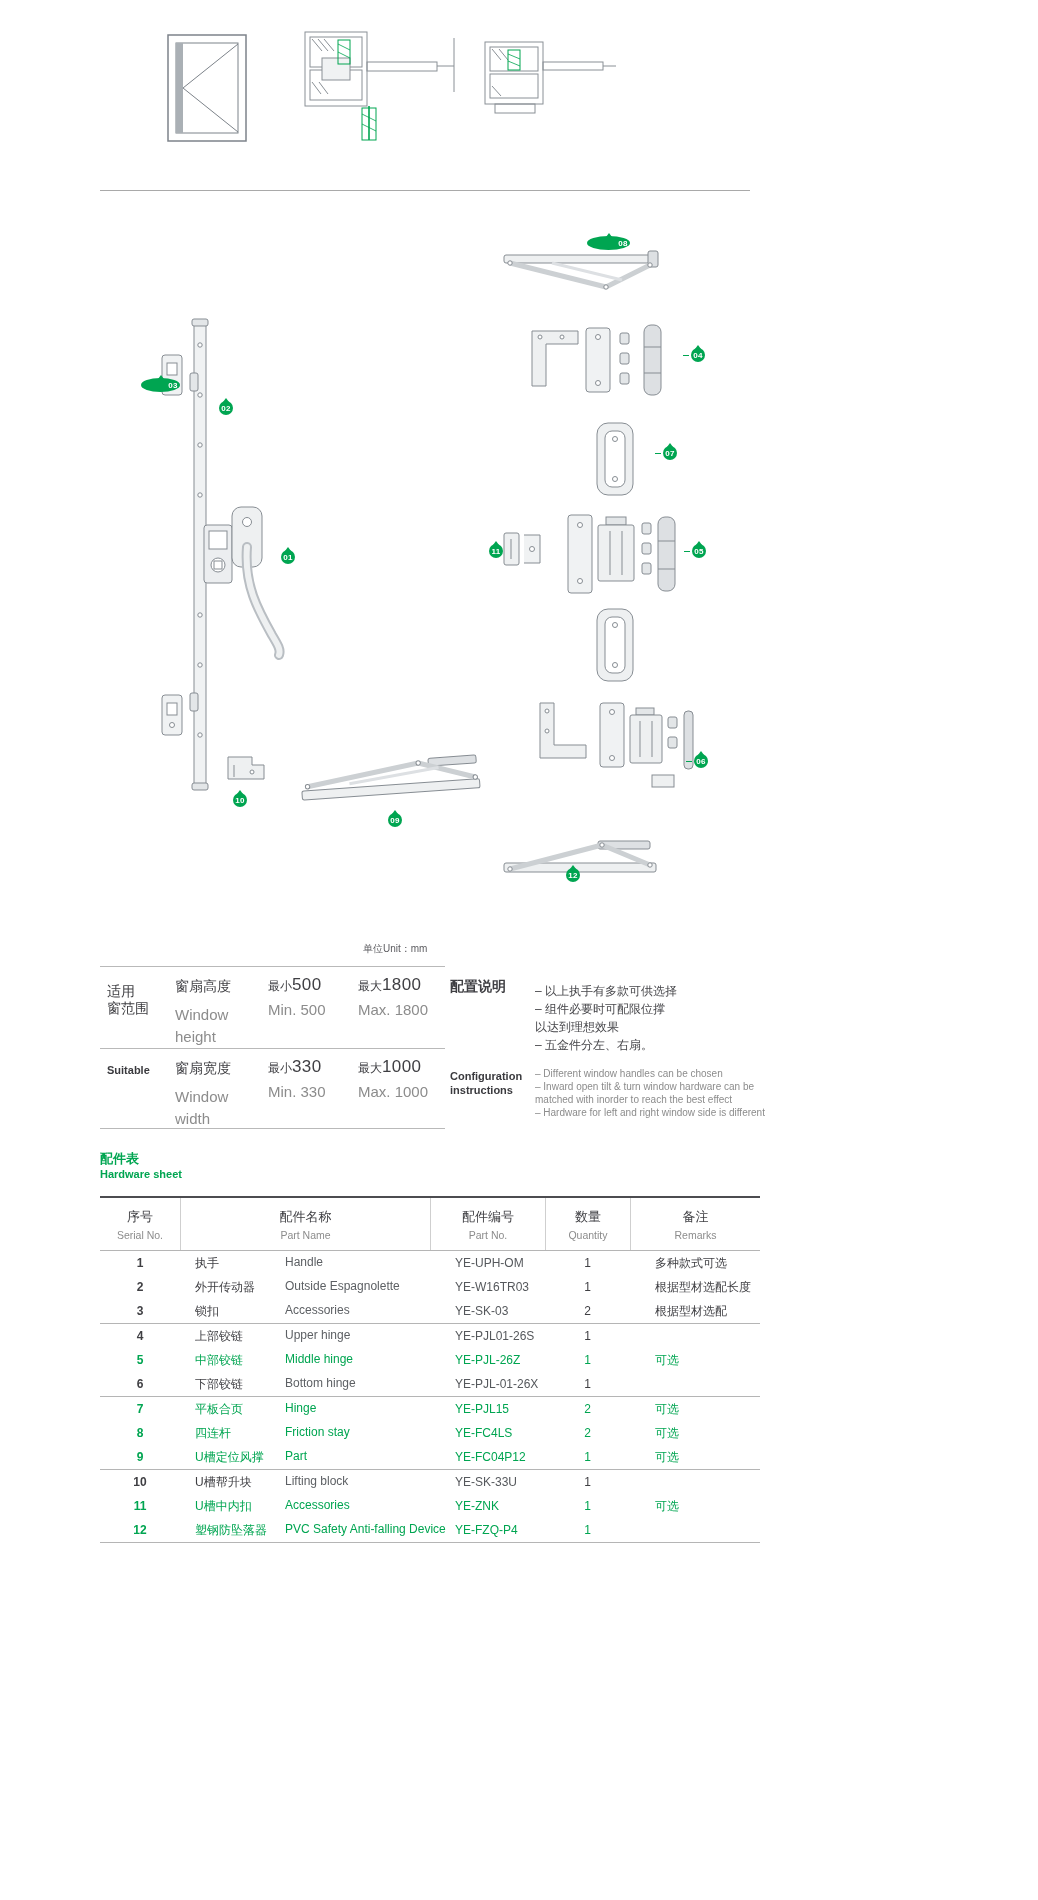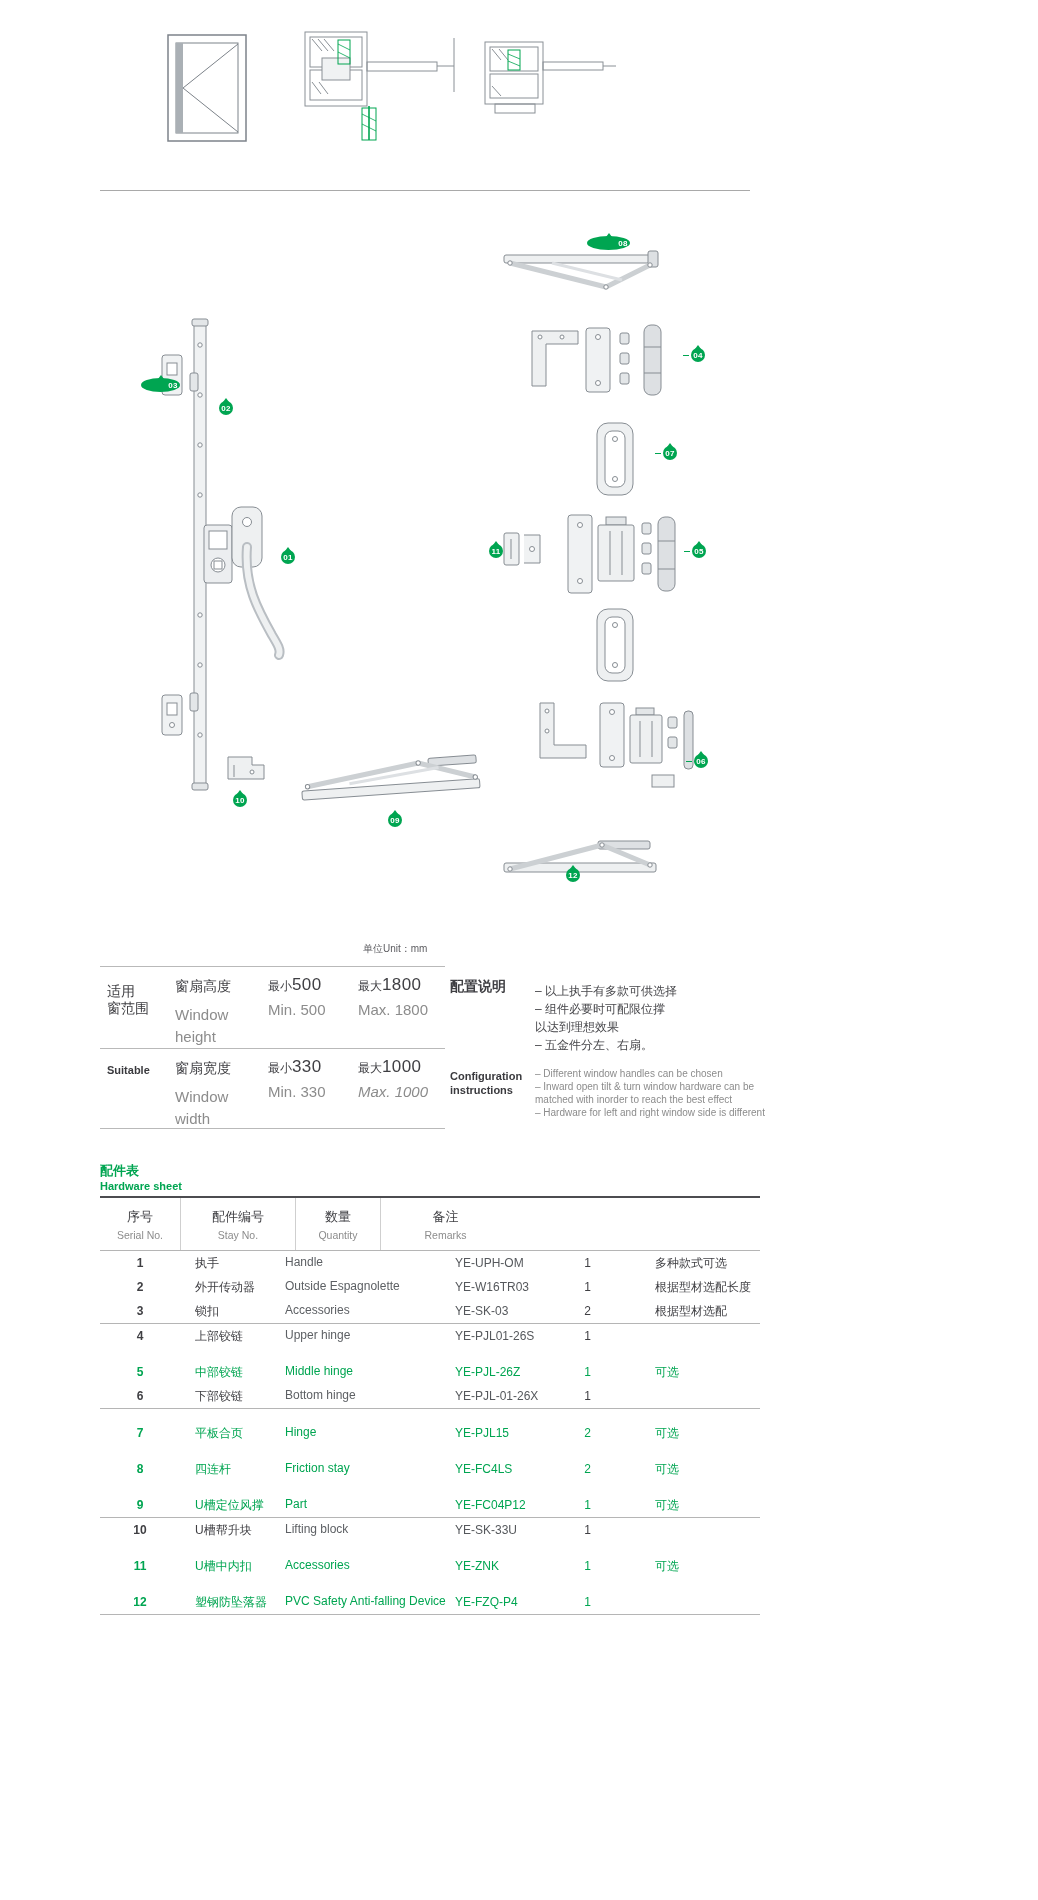--- a/index.html
+++ b/index.html
@@ -17,21 +17,21 @@
   
   .abs{position:absolute;}
   .pre{white-space:pre-line;margin-top:7px;}
   .zh14{font-size:14px;color:#3f3f43;line-height:17px;}
   .sub10{font-size:15px;color:#8c8c8c;line-height:22px;}
   .bold{font-weight:700;}
   .minmax .lbl{font-size:12px;color:#3f3f43;}
   .minmax .val{font-size:17px;color:#3f3f43;letter-spacing:.4px;}
   .cfg-zh{font-size:12px;color:#47474b;line-height:18px;}
   .cfg-en{font-size:10px;color:#8c8c8c;line-height:13px;}
-  .green{color:#00a551;margin-top:12px;}
+  .green{color:#00a551;}
   .hw-title-zh{font-size:13px;font-weight:700;}
   .hw-title-en{font-size:11px;font-weight:700;}
   .unit{font-size:10px;color:#5c5c60;}
   
   .ptable{position:absolute;left:100px;top:1196px;width:660px;}
   .pt-head{display:flex;border-top:2px solid #4c4c50;border-bottom:1px solid #b5b5b5;height:52px;}
   .cell{box-sizing:border-box;}
   .c-serial{width:80px;}.c-name{width:250px;}.c-no{width:115px;}.c-qty{width:85px;}.c-rem{width:130px;}
   .pt-head .cell{display:flex;flex-direction:column;align-items:center;justify-content:center;height:100%;}
   .pt-head .cell + .cell{border-left:1px solid #cfcfcf;}
@@ -282,42 +282,46 @@
     <div class="abs zh14" style="left:175px;top:1060px;">窗扇宽度</div>
     <div class="abs sub10 pre" style="left:175px;top:1079px;">Window
 width</div>
     <div class="abs minmax" style="left:268px;top:1057px;">
       <span class="lbl">最小</span><span class="val">330</span>
     </div>
     <div class="abs sub10" style="left:268px;top:1081px;">Min. 330</div>
     <div class="abs minmax" style="left:358px;top:1057px;">
       <span class="lbl">最大</span><span class="val">1000</span>
     </div>
-    <div class="abs sub10" style="left:358px;top:1081px;font-style:italic;">Max. 1000</div>
+    <div class="abs sub10" style="left:358px;top:1081px;">Max. 1000</div>
 
     <div class="abs bold pre" style="left:450px;top:1062px;font-size:11px;line-height:14px;">Configuration
 instructions</div>
     <div class="abs cfg-en pre" style="left:535px;top:1060px;">– Different window handles can be chosen
 – Inward open tilt &amp; turn window hardware can be
     matched with inorder to reach the best effect
 – Hardware for left and right window side is different</div>
   </div>
 
   <div class="abs green hw-title-zh" style="left:100px;top:1150px;">配件表</div>
   <div class="abs green hw-title-en" style="left:100px;top:1168px;">Hardware sheet</div>
 
   <div class="ptable">
     <div class="pt-head">
       <div class="cell c-serial">
         <span class="h-zh">序号</span>
         <span class="h-en">Serial No.</span>
       </div>
+      <div class="cell c-name">
+        <span class="h-zh">配件名称</span>
+        <span class="h-en">Part Name</span>
+      </div>
       <div class="cell c-no">
         <span class="h-zh">配件编号</span>
-        <span class="h-en">Stay No.</span>
+        <span class="h-en">Part No.</span>
       </div>
       <div class="cell c-qty">
         <span class="h-zh">数量</span>
         <span class="h-en">Quantity</span>
       </div>
       <div class="cell c-rem">
         <span class="h-zh">备注</span>
         <span class="h-en">Remarks</span>
       </div>
     </div>

